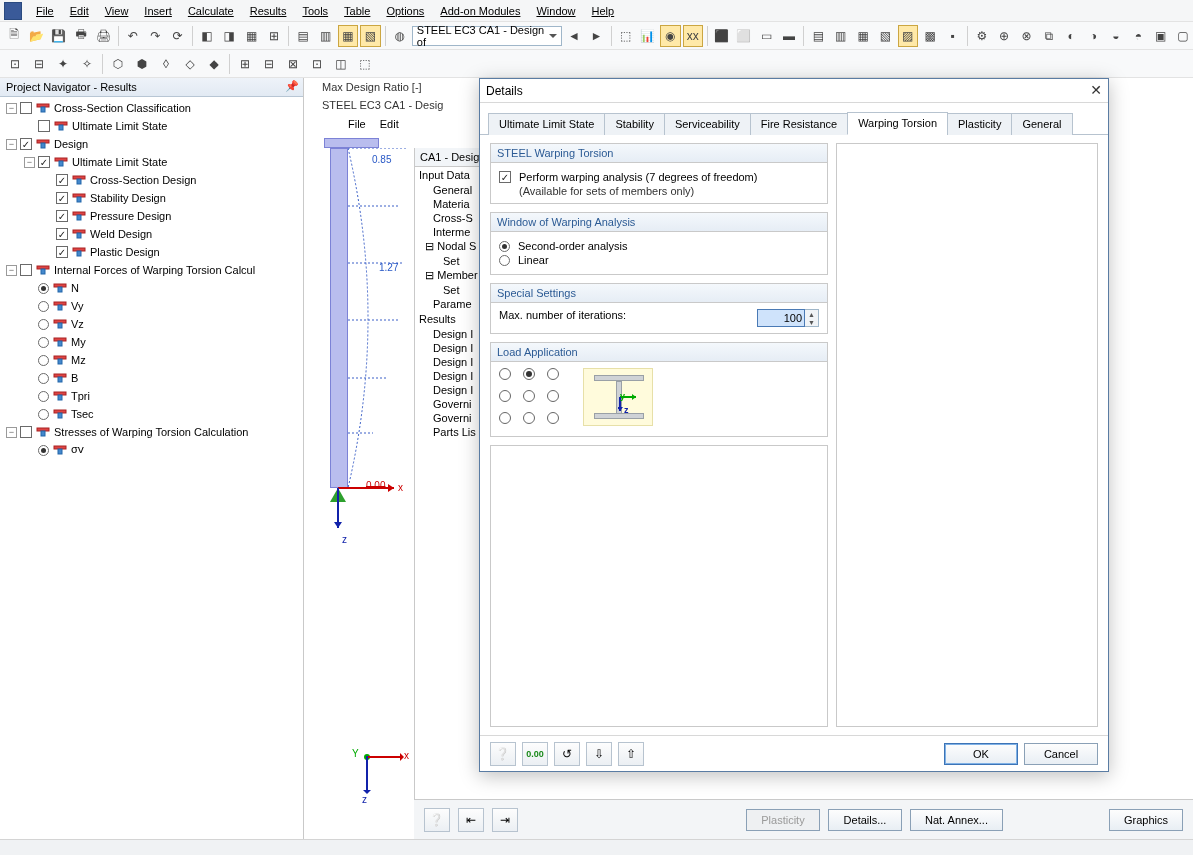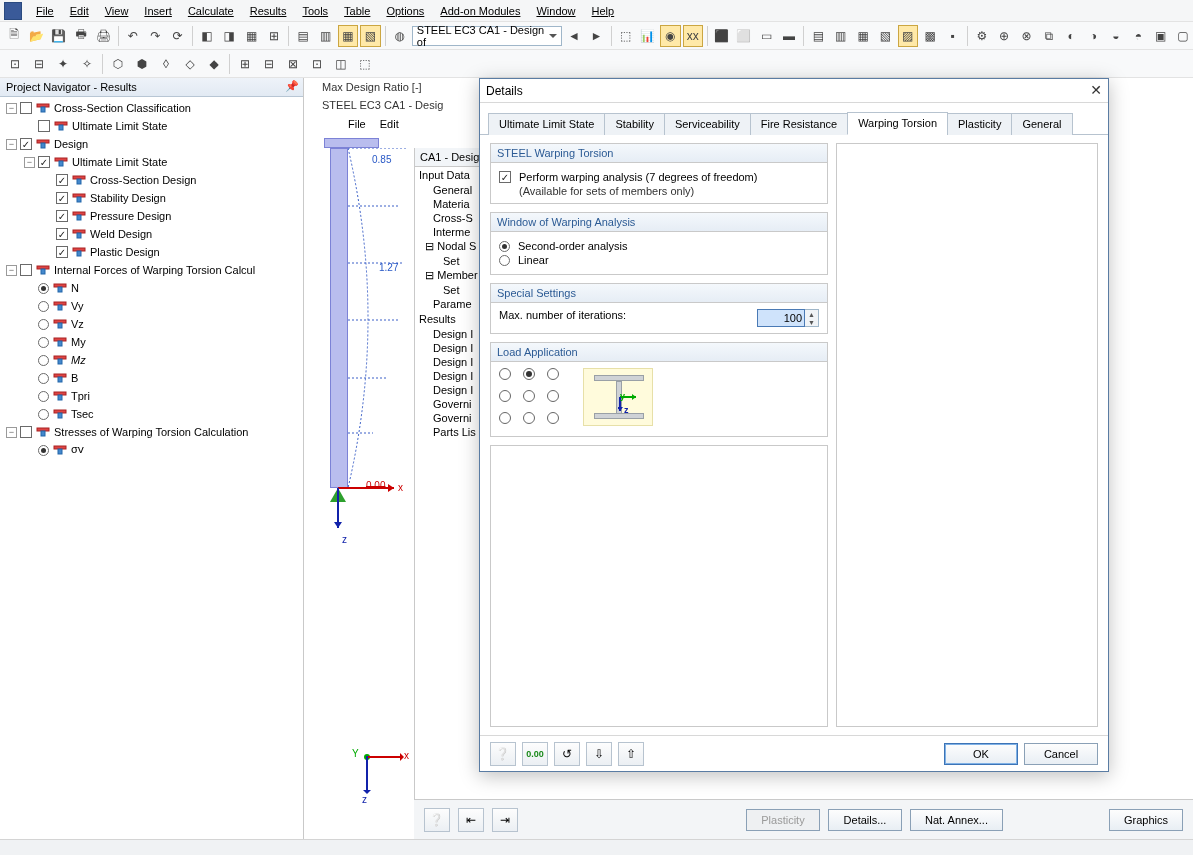--- a/index.html
+++ b/index.html
@@ -327,21 +327,21 @@
       </div>
       <div class="trow" style="padding-left: 22px;">
         <span class="twist empty"></span>
         <span class="rad"></span>
         <span class="ticon"><svg width="14" height="10">
             <rect x="1" y="1" width="12" height="3" fill="#d44" stroke="#a22"></rect>
             <rect x="5" y="4" width="4" height="5" fill="#48c" stroke="#26a"></rect>
           </svg></span>
         <span class="tlabel">My</span>
       </div>
-      <div class="trow" style="padding-left: 22px; font-style: italic;">
+      <div class="trow" style="padding-left: 22px;">
         <span class="twist empty"></span>
         <span class="rad"></span>
         <span class="ticon"><svg width="14" height="10">
             <rect x="1" y="1" width="12" height="3" fill="#d44" stroke="#a22"></rect>
             <rect x="5" y="4" width="4" height="5" fill="#48c" stroke="#26a"></rect>
           </svg></span>
         <span class="tlabel">Mz</span>
       </div>
       <div class="trow" style="padding-left: 22px;">
         <span class="twist empty"></span>

